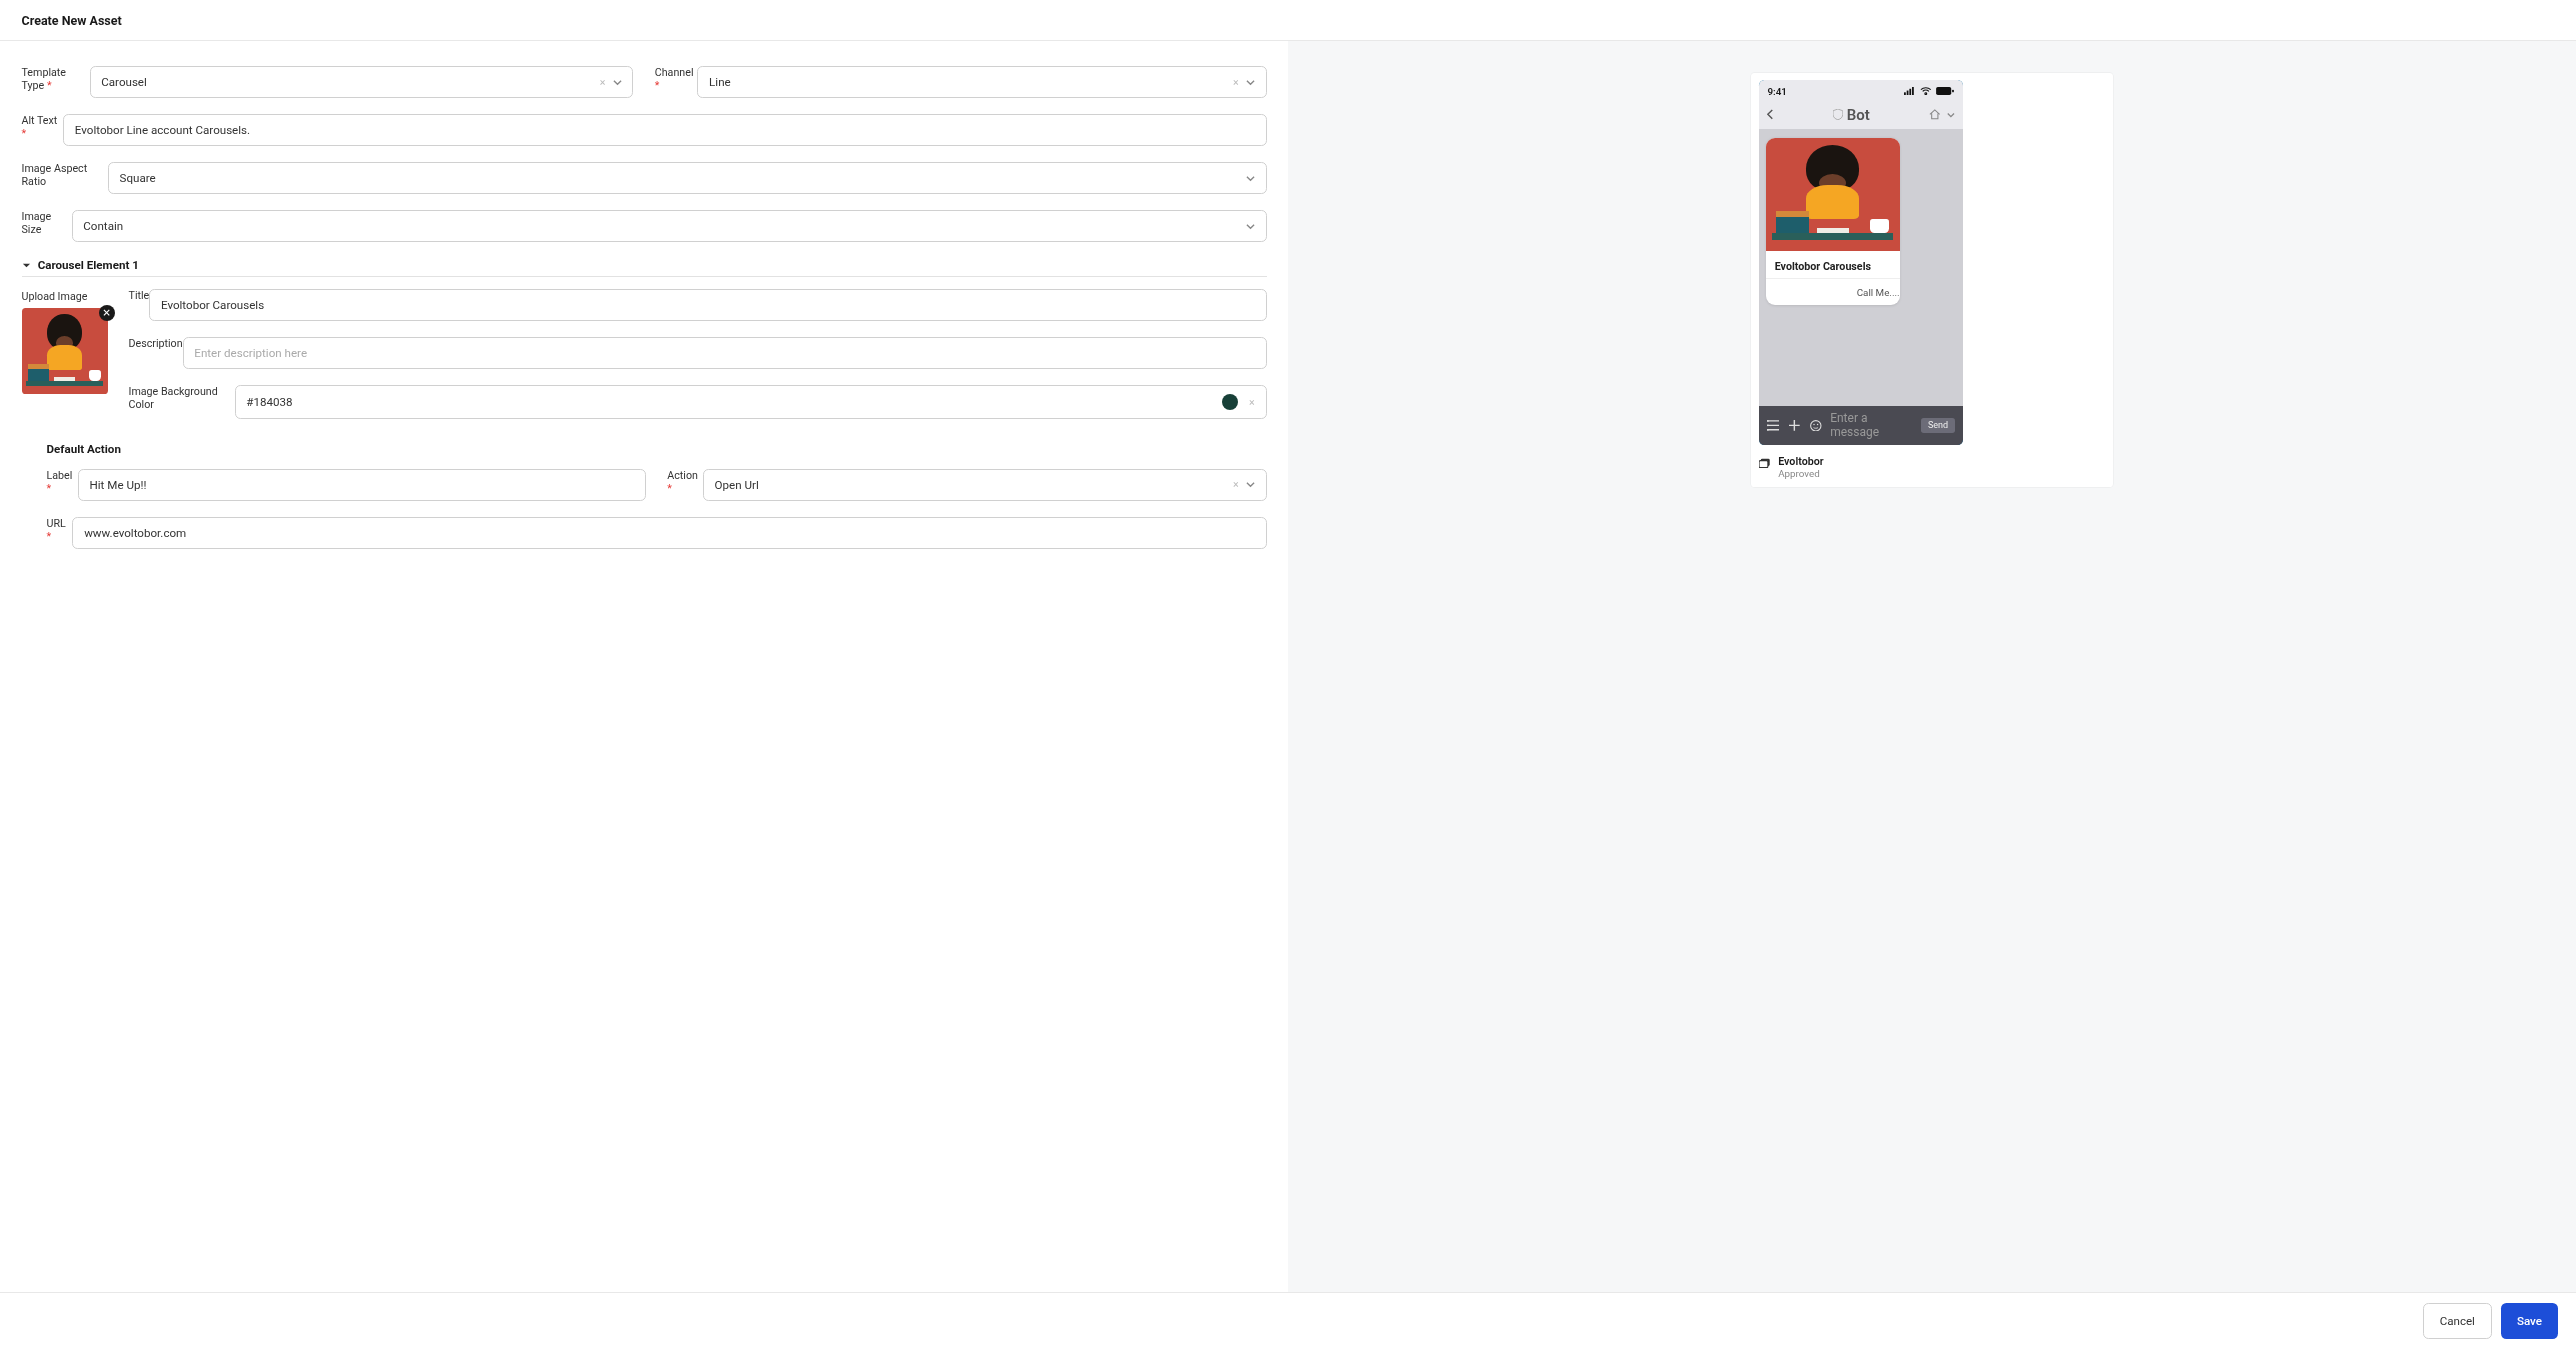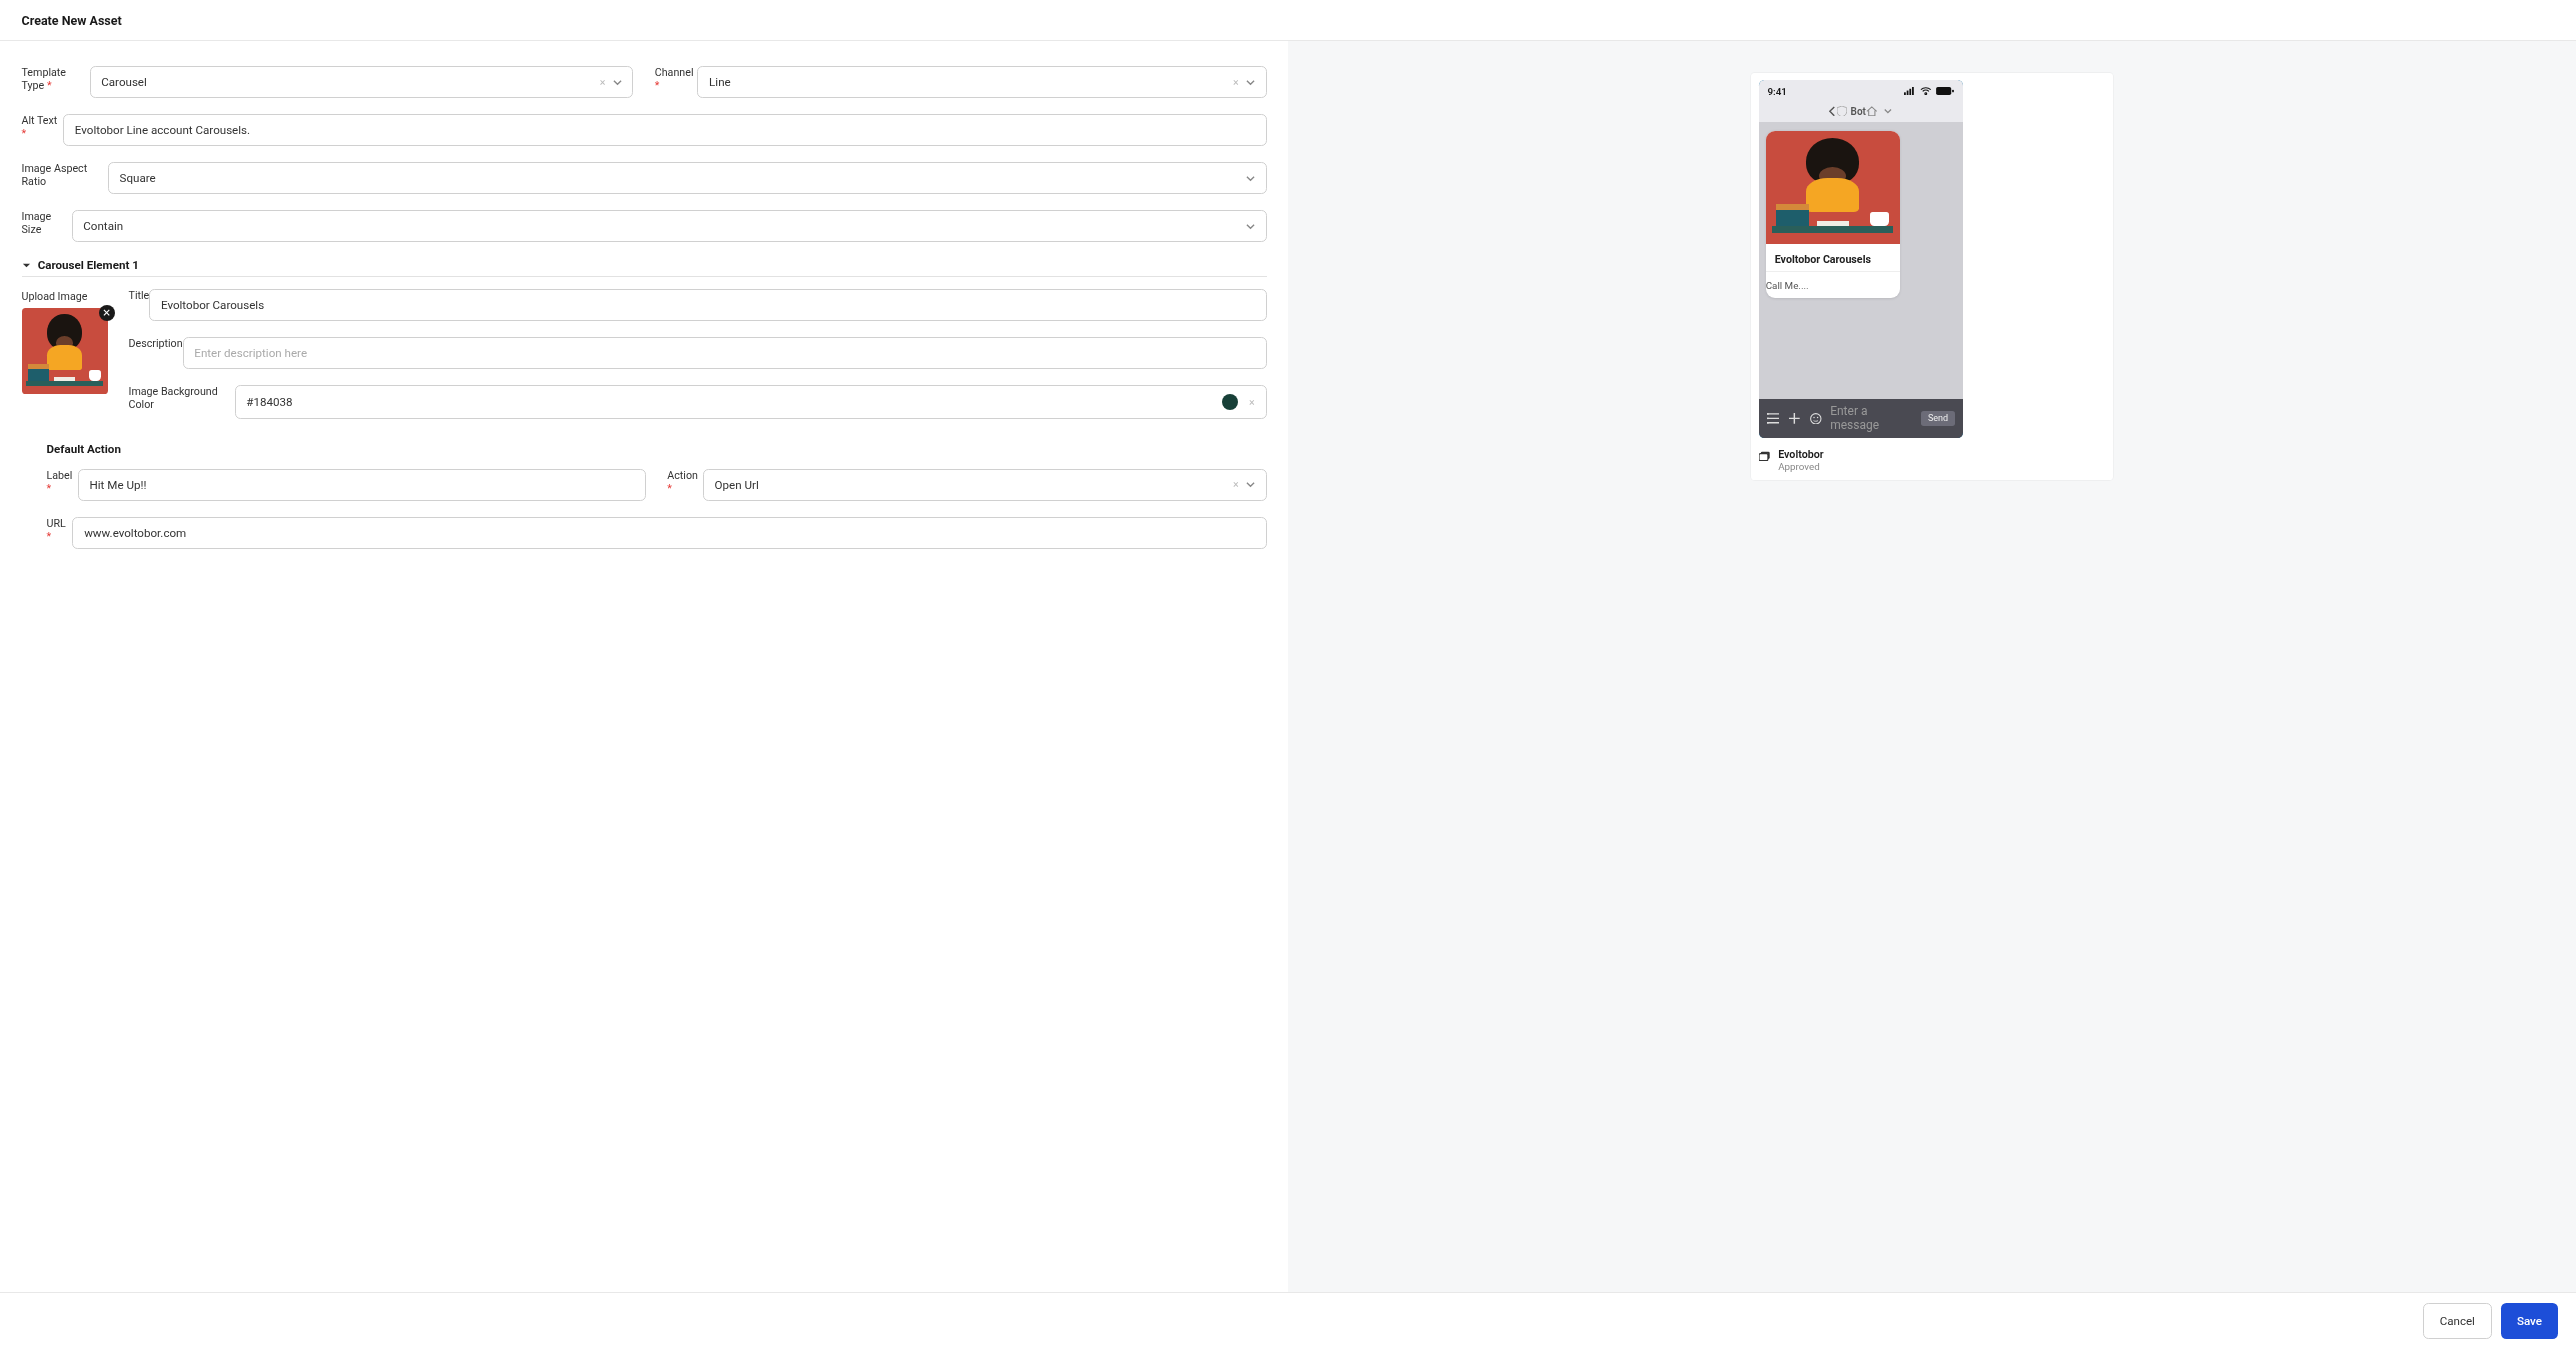--- a/index.html
+++ b/index.html
@@ -46,29 +46,29 @@
     .color-right { display: flex; align-items: center; gap: 5.4px; }
     
     .default-action { margin-top: 23px; padding-left: 25px; }
     .da-header { font-weight: 700; font-size: 11.6px; margin-bottom: 12.5px; }
     
     
     .preview-card-outer { background: #fff; padding: 7.2px; border-radius: 3.6px; box-shadow: 0 0 0 0.9px rgba(0,0,0,0.03); }
     .phone { width: 204px; background: #0369a1; border-radius: 5.4px; padding: 0; overflow: hidden; font-family: -apple-system, sans-serif; }
     .status-bar { display: flex; justify-content: space-between; align-items: center; padding: 5.4px 9px 3.6px; background: #eaeaee; font-size: 9.8px; font-weight: 600; }
     .sb-icons { display: flex; align-items: center; gap: 3.6px; }
-    .topbar { display: flex; align-items: center; justify-content: center; padding: 5.4px 7.2px; background: #eaeaee; font-size: 10px; }
+    .topbar { display: flex; align-items: center; justify-content: space-between; padding: 5.4px 7.2px; background: #eaeaee; font-size: 15px; }
     .topbar-center { display: flex; align-items: center; gap: 3.6px; font-weight: 600; color: #555; }
     .topbar-right { display: flex; align-items: center; gap: 5.4px; color: #888; }
     
     .chat-area { background: #cfcfd4; padding: 9px 7.2px 7.2px; min-height: 277px; }
     .card { width: 134px; background: #fff; border-radius: 9px; overflow: hidden; box-shadow: 0 0.9px 2.7px rgba(0,0,0,0.1); }
     .card-img { width: 134px; height: 113px; background: #c84c3e; display: block; }
     .card-title { font-size: 10.7px; font-weight: 700; padding: 9px 9px 5.4px; color: #222; }
-    .card-btn { border-top: 0.9px solid #eee; text-align: left; font-size: 9.8px; color: #555; padding: 7.2px 0; }
+    .card-btn { border-top: 0.9px solid #eee; text-align: right; font-size: 9.8px; color: #555; padding: 7.2px 0; }
     
     .composebar { display: flex; align-items: center; background: #4a4a52; padding: 5.4px 7.2px; gap: 7.2px; }
     .cb-icon { color: #ddd; font-size: 12.5px; width: 14.3px; height: 14.3px; display: flex; align-items: center; justify-content: center; }
     .cb-input { flex: 1; color: #999; font-size: 12px; }
     .cb-send { background: #6c6c78; color: #eee; font-size: 9px; padding: 2.7px 7.2px; border-radius: 2.7px; }
     .preview-meta-inner { width: 347px; display: flex; align-items: flex-start; gap: 7.2px; }
     .pm-icon { width: 12.5px; height: 10.7px; margin-top: 1.8px; }
     .pm-name { font-size: 10.7px; font-weight: 600; }
     .pm-status { font-size: 9.8px; color: #888; }
     

